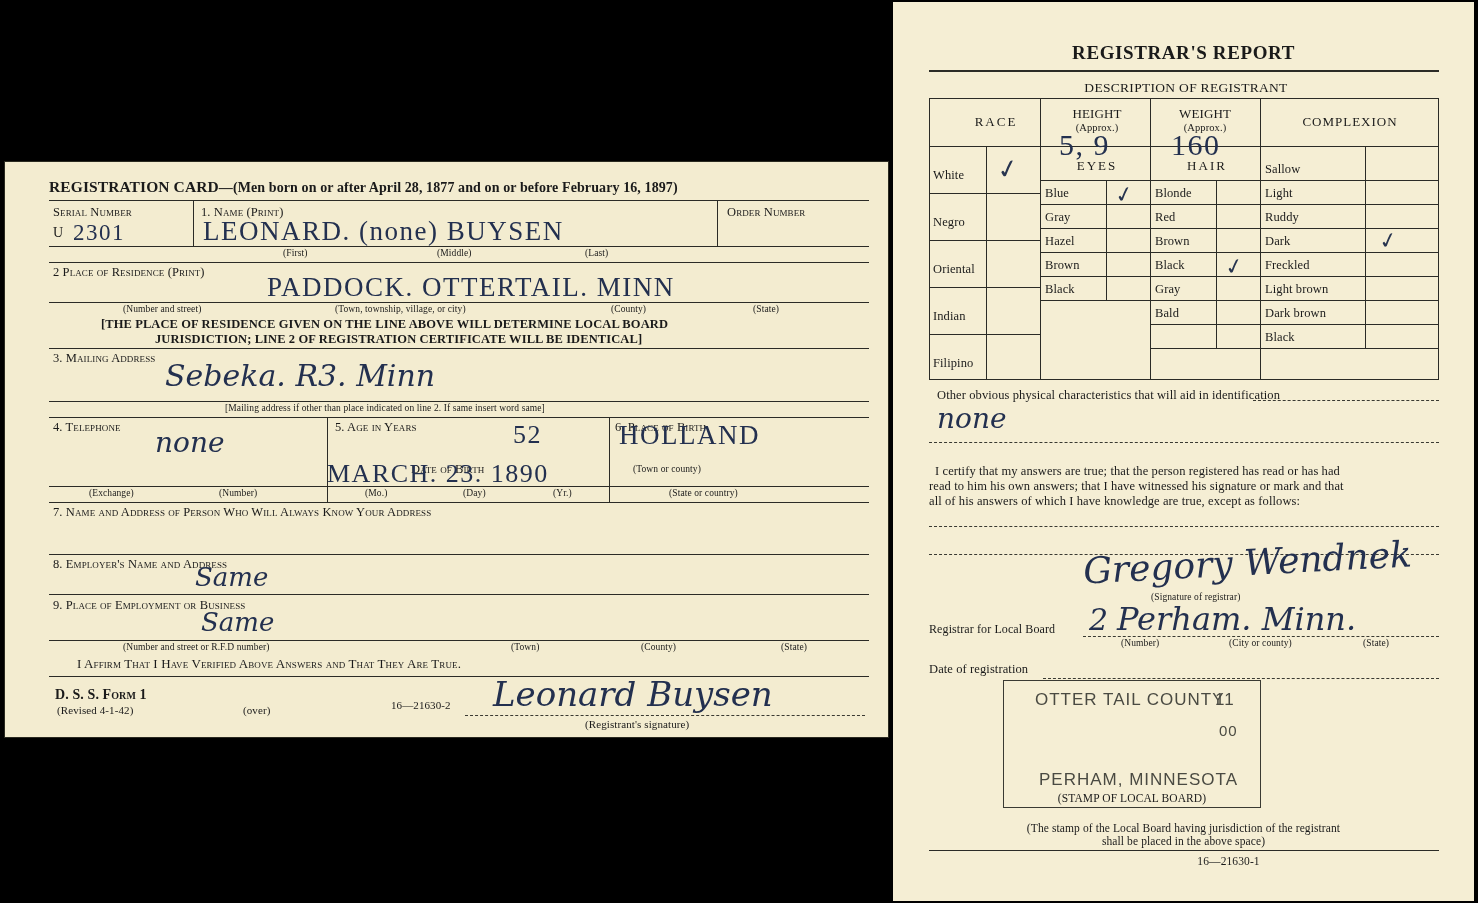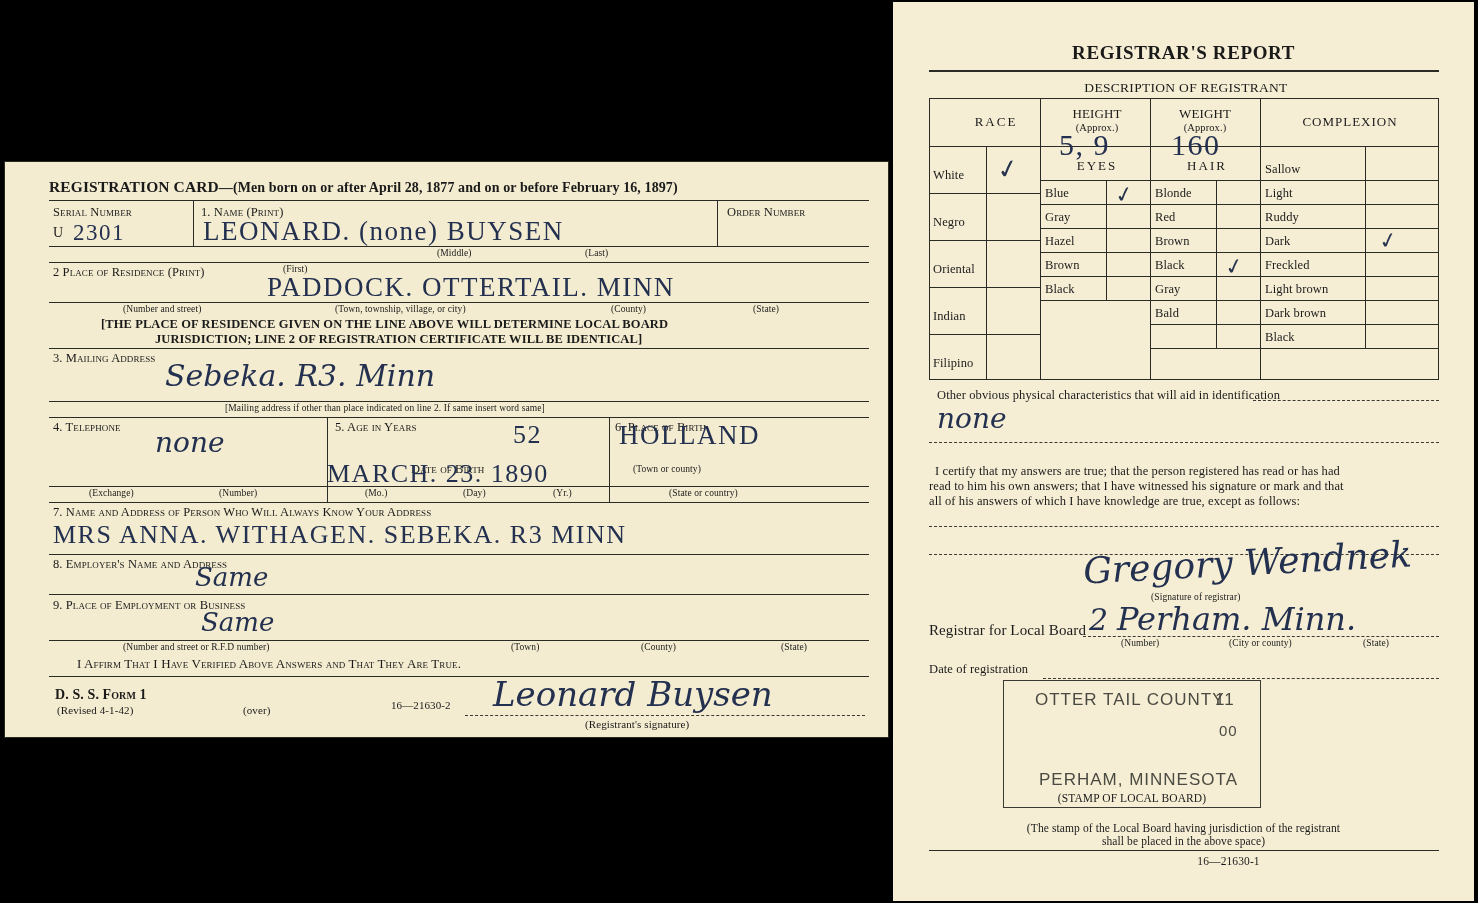--- a/index.html
+++ b/index.html
@@ -92,21 +92,21 @@
     <div class="lbl sc" style="left:196px; top:43px;">1. Name (Print)</div>
     <div class="vrule" style="left:712px; top:38px; height:46px;"></div>
     <div class="lbl sc" style="left:722px; top:43px;">Order Number</div>
 
     <div class="lbl" style="left:48px; top:63px; font-size:14px;">U</div>
     <div class="hw print" style="left:68px; top:58px; font-size:23px;">2301</div>
     <div class="hw print" style="left:198px; top:54px; font-size:27px;">LEONARD. (none) BUYSEN</div>
     <div class="hw print" style="left:722px; top:58px; font-size:23px;"></div>
 
     <div class="rule" style="left:44px; top:84px; width:820px;"></div>
-    <div class="lbl tiny" style="left:278px; top:86px;margin-top:16px;">(First)</div>
+    <div class="lbl tiny" style="left:278px; top:86px;">(First)</div>
     <div class="lbl tiny" style="left:432px; top:86px;text-align:center;">(Middle)</div>
     <div class="lbl tiny" style="left:580px; top:86px;">(Last)</div>
     <div class="rule" style="left:44px; top:100px; width:820px;"></div>
 
     <div class="lbl sc" style="left:48px; top:103px;">2  Place of Residence (Print)</div>
     <div class="hw print" style="left:262px; top:110px; font-size:27px;">PADDOCK.   OTTERTAIL. MINN</div>
     <div class="rule" style="left:44px; top:140px; width:820px;"></div>
     <div class="lbl tiny" style="left:118px; top:142px;">(Number and street)</div>
     <div class="lbl tiny" style="left:330px; top:142px;">(Town, township, village, or city)</div>
     <div class="lbl tiny" style="left:606px; top:142px;">(County)</div>
@@ -139,21 +139,20 @@
     <div class="rule" style="left:44px; top:324px; width:820px;"></div>
     <div class="lbl tiny" style="left:84px; top:326px;">(Exchange)</div>
     <div class="lbl tiny" style="left:214px; top:326px;">(Number)</div>
     <div class="lbl tiny" style="left:360px; top:326px;">(Mo.)</div>
     <div class="lbl tiny" style="left:458px; top:326px;">(Day)</div>
     <div class="lbl tiny" style="left:548px; top:326px;">(Yr.)</div>
     <div class="lbl tiny" style="left:664px; top:326px;">(State or country)</div>
     <div class="rule" style="left:44px; top:340px; width:820px;"></div>
 
     <div class="lbl sc" style="left:48px; top:343px;">7.  Name and Address of Person Who Will Always Know Your Address</div>
-    <div class="hw print" style="left:48px; top:358px; font-size:26px;">MRS ANNA. WITHAGEN. SEBEKA. R3 MINN</div>
     <div class="rule" style="left:44px; top:392px; width:820px;"></div>
 
     <div class="lbl sc" style="left:48px; top:395px;">8.  Employer's Name and Address</div>
     <div class="hw" style="left:190px; top:400px; font-size:26px;">Same</div>
     <div class="rule" style="left:44px; top:432px; width:820px;"></div>
 
     <div class="lbl sc" style="left:48px; top:436px;">9.  Place of Employment or Business</div>
     <div class="hw" style="left:196px; top:445px; font-size:26px;">Same</div>
     <div class="rule" style="left:44px; top:478px; width:820px;"></div>
     <div class="lbl tiny" style="left:118px; top:480px;">(Number and street or R.F.D number)</div>
@@ -267,21 +266,21 @@
 
     <div class="lbl" style="left:36px; top:477px; font-size:12.5px;">read to him his own answers; that I have witnessed his signature or mark and that</div>
     <div class="lbl" style="left:42px; top:462px; font-size:12.5px;">I certify that my answers are true; that the person registered has read or has had</div>
     <div class="lbl" style="left:36px; top:492px; font-size:12.5px;">all of his answers of which I have knowledge are true, except as follows:</div>
     <div class="dash" style="left:36px; top:524px; width:510px;"></div>
     <div class="dash" style="left:36px; top:552px; width:510px;"></div>
 
     <div class="hw" style="left:190px; top:540px; font-size:36px; transform:rotate(-3deg);">Gregory Wendnek</div>
     <div class="lbl tiny" style="left:258px; top:590px;">(Signature of registrar)</div>
 
-    <div class="lbl" style="left:36px; top:620px; font-size:15px;">Registrar for Local Board</div>
+    <div class="lbl" style="left:36px; top:620px; font-size:12px;">Registrar for Local Board</div>
     <div class="dash" style="left:190px; top:634px; width:356px;"></div>
     <div class="hw" style="left:196px; top:600px; font-size:30px;">2</div>
     <div class="hw" style="left:224px; top:598px; font-size:32px;">Perham. Minn.</div>
     <div class="lbl tiny" style="left:228px; top:636px;">(Number)</div>
     <div class="lbl tiny" style="left:336px; top:636px;">(City or county)</div>
     <div class="lbl tiny" style="left:470px; top:636px;">(State)</div>
 
     <div class="lbl" style="left:36px; top:660px; font-size:12.5px;">Date of registration</div>
     <div class="dash" style="left:150px; top:676px; width:396px;"></div>
 

